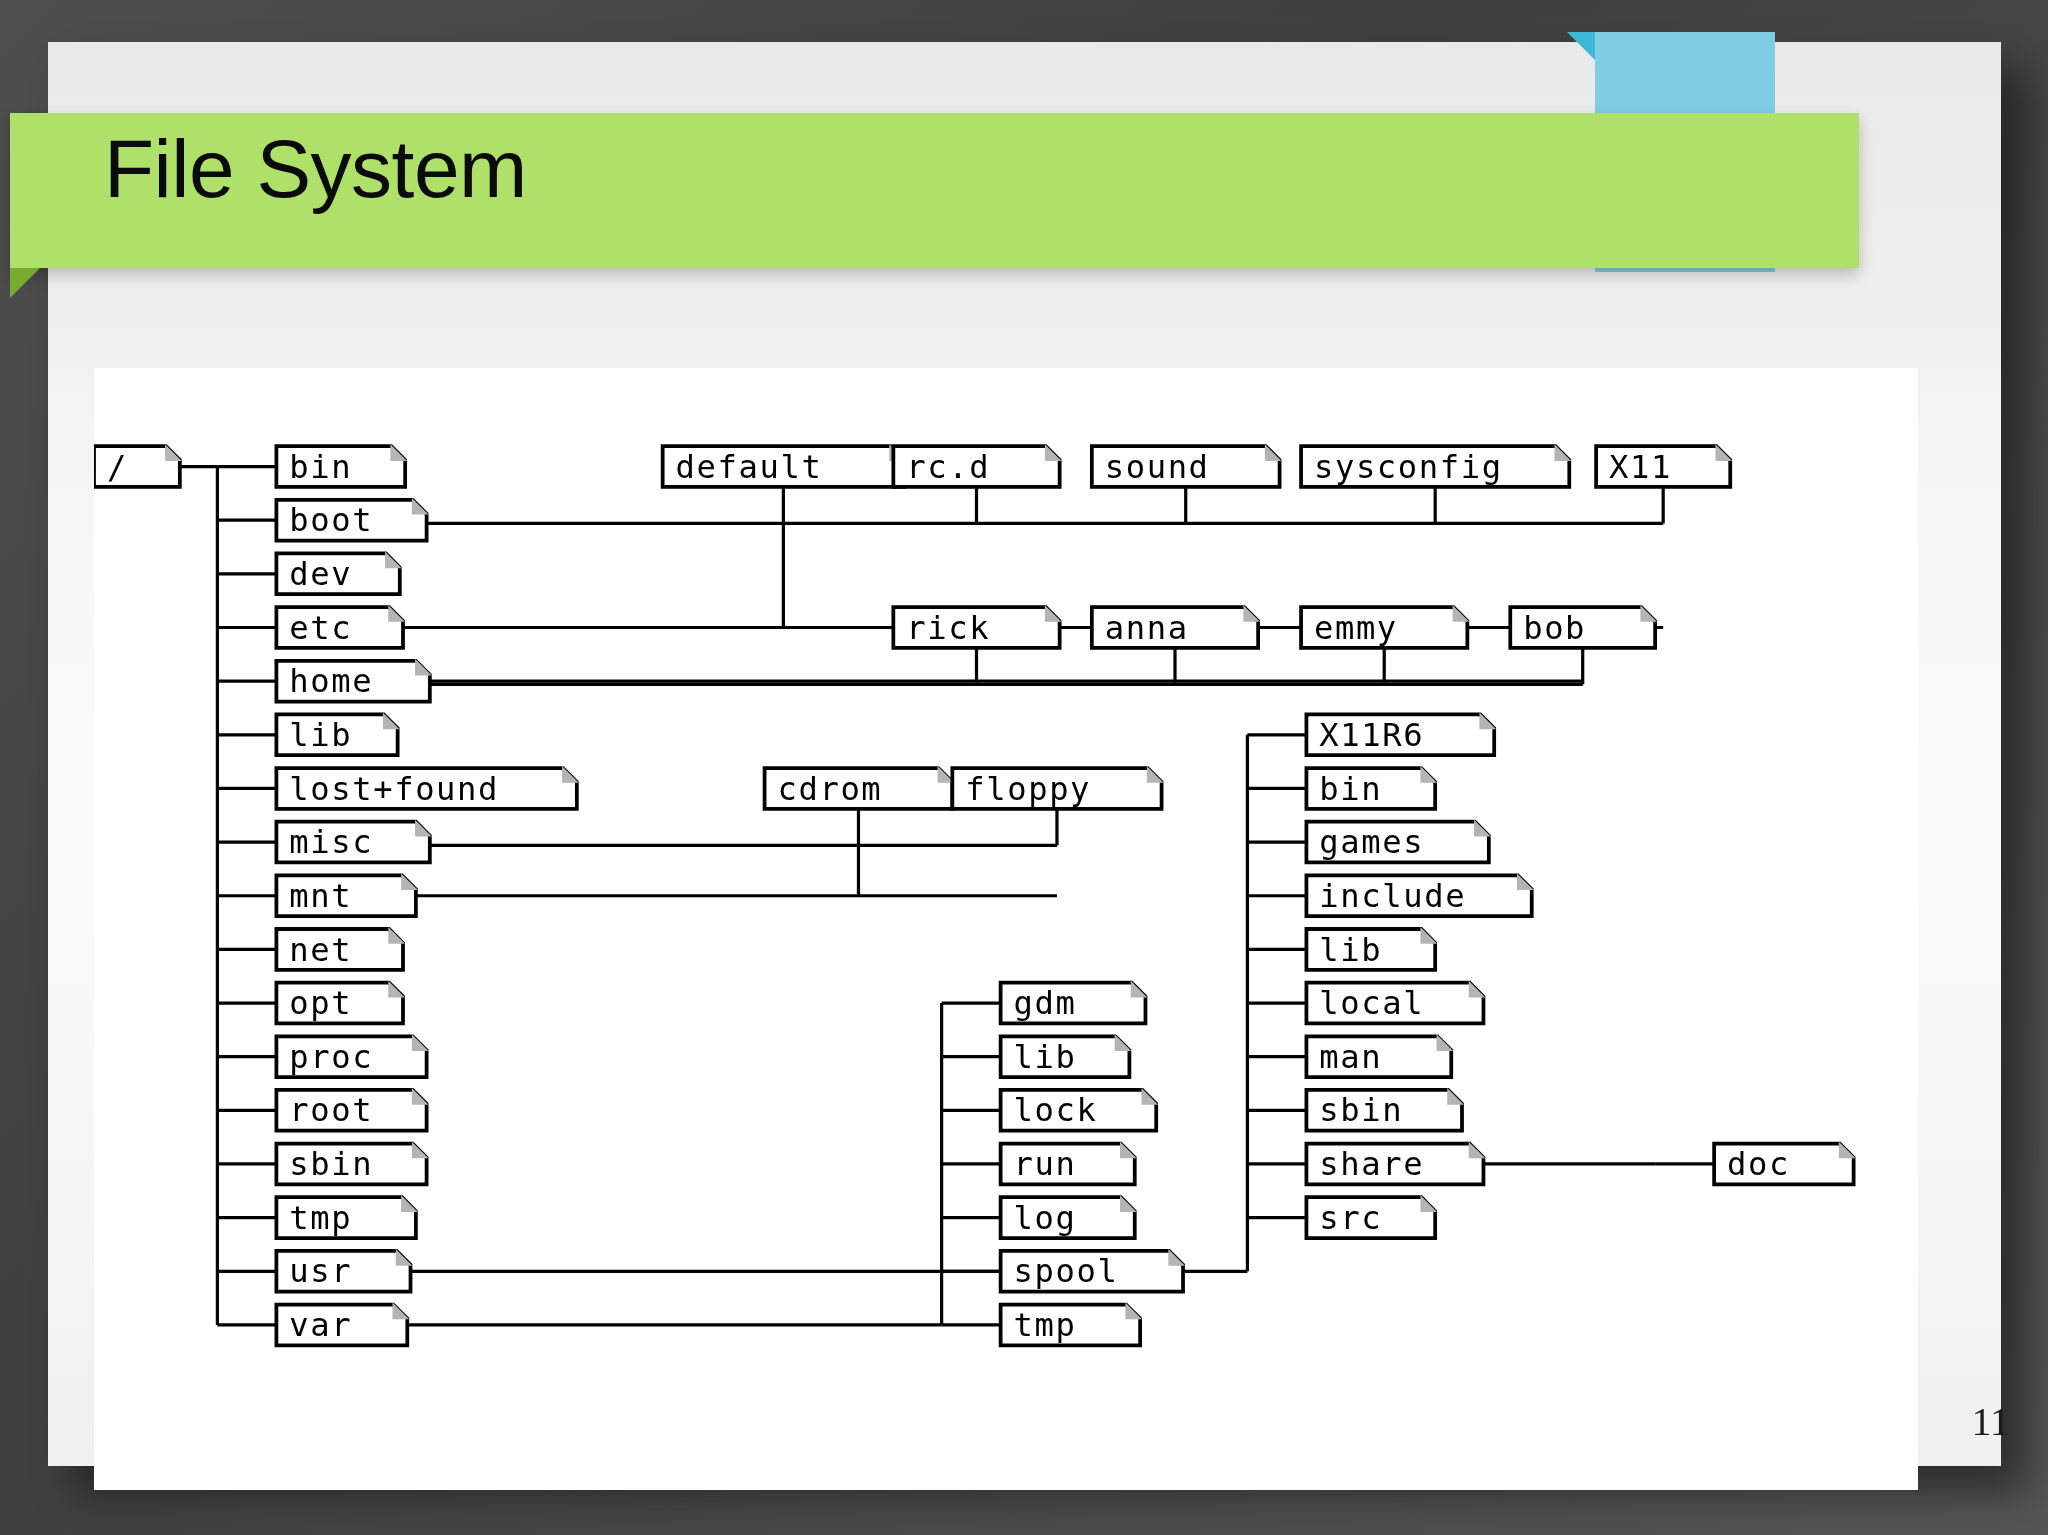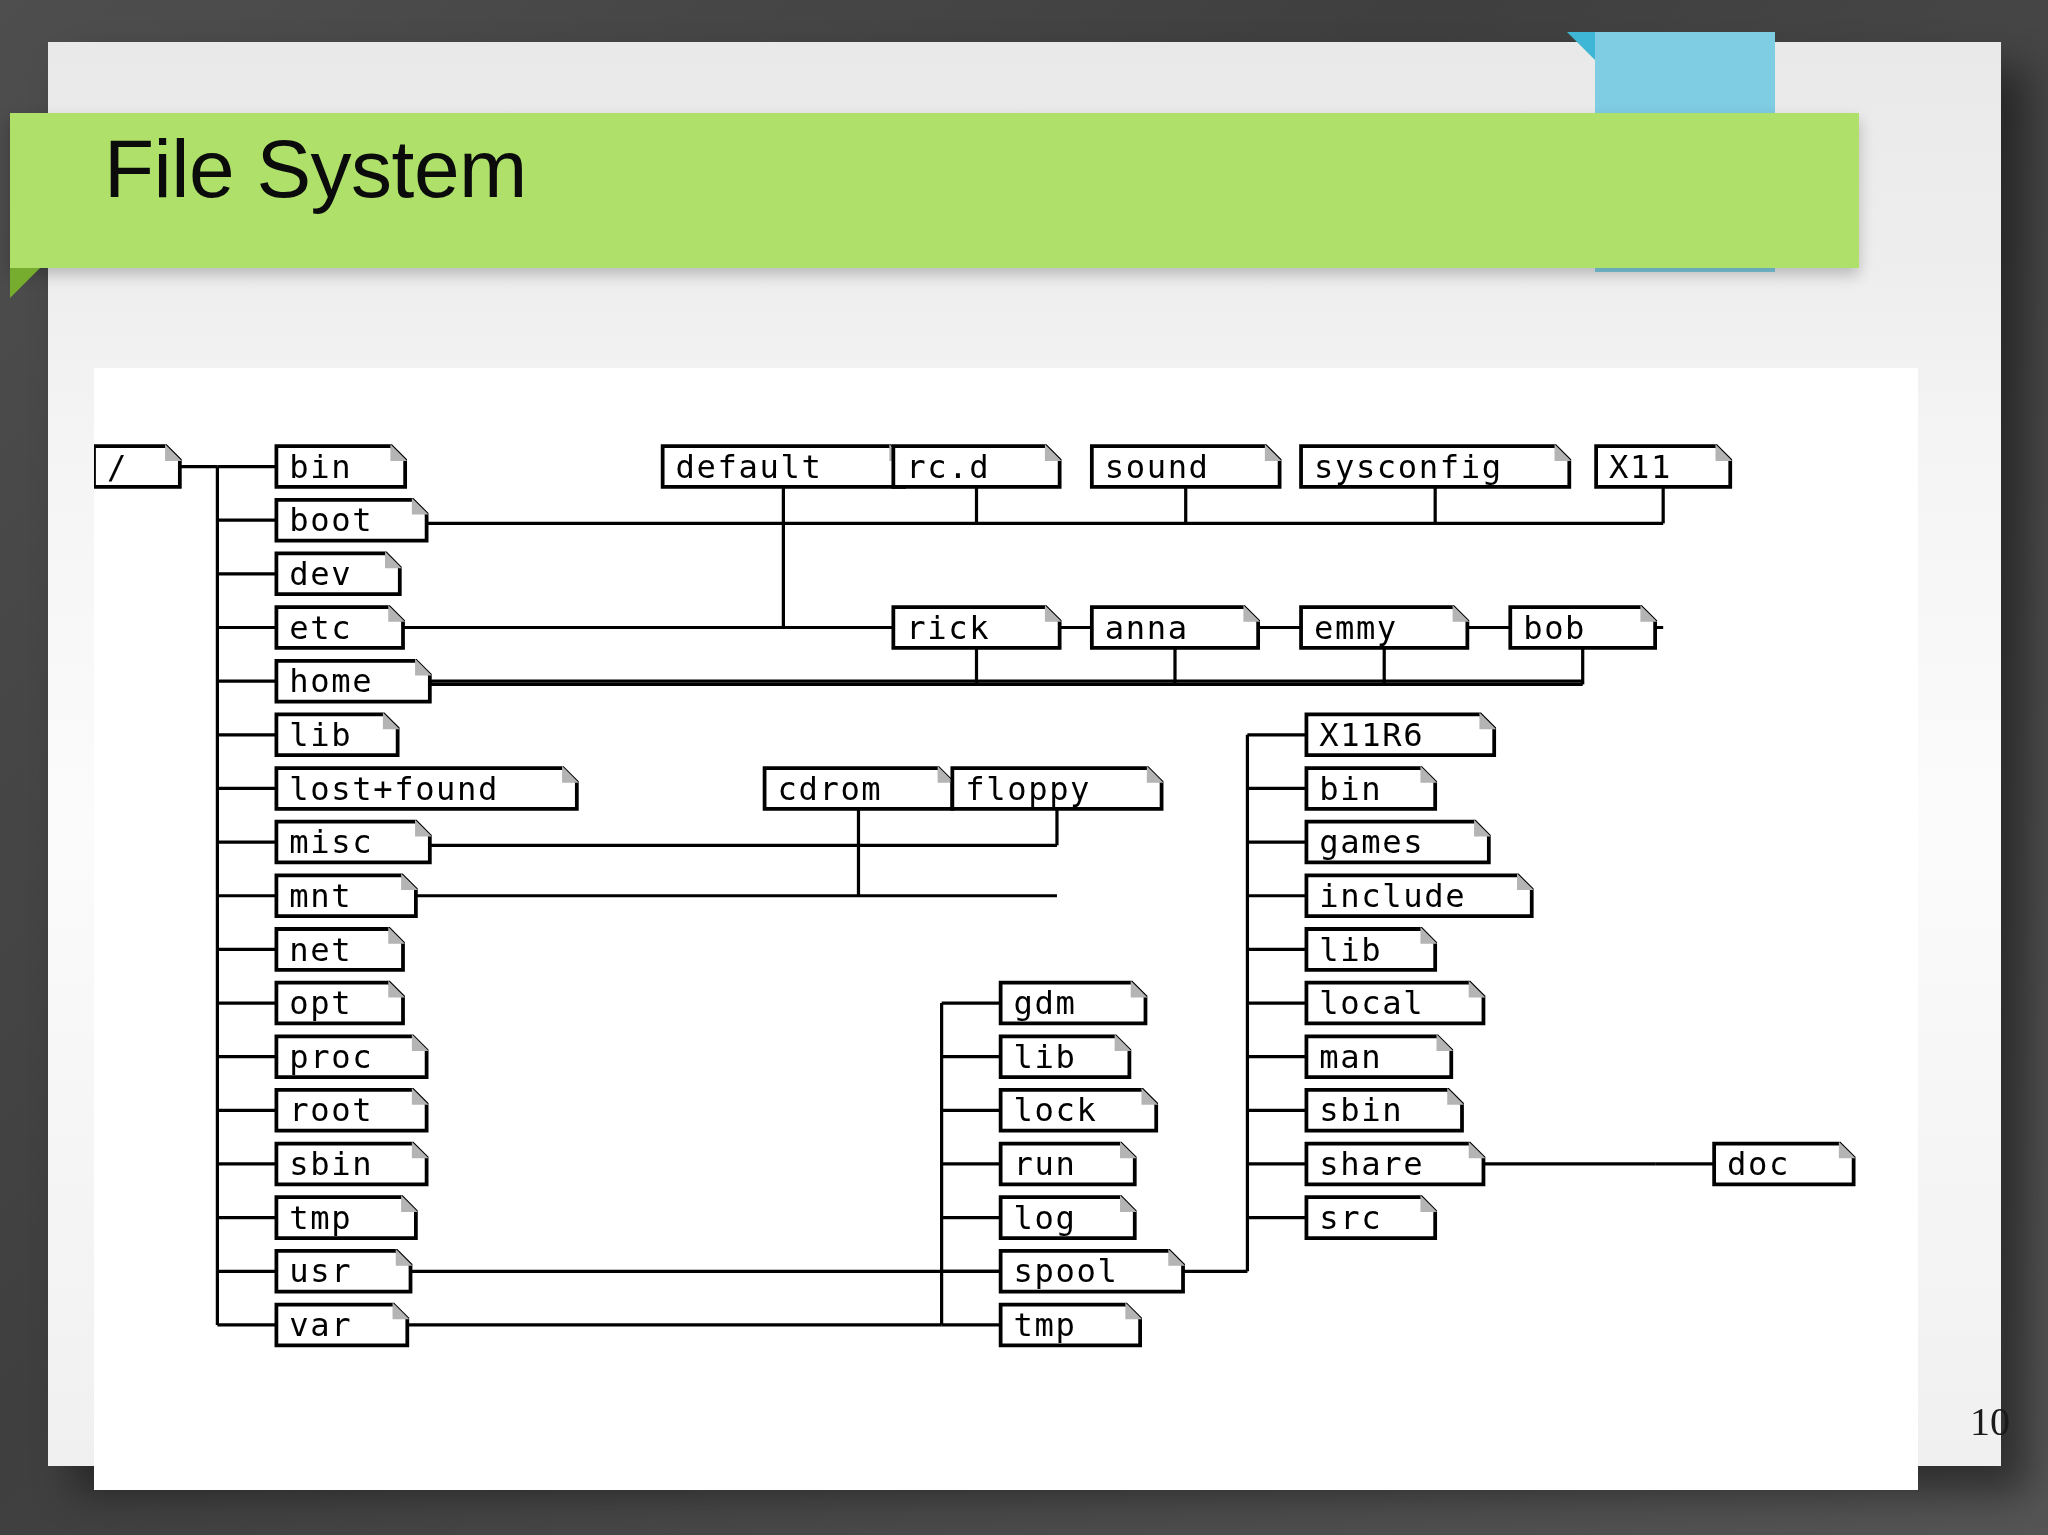--- a/index.html
+++ b/index.html
@@ -116,21 +116,21 @@
 
   <div class="slide-page"></div>
 
   <div class="accent-blue"></div>
   <div class="accent-blue-fold"></div>
 
   <div class="title-band"></div>
   <div class="title-band-fold"></div>
   <div class="title-text">File System</div>
 
-  <div class="page-number">10</div>
+  <div class="page-number">11</div>
 
   <div class="diagram">
     <svg id="tree-svg" width="1824" height="1122" viewBox="0 0 1700 900">
         <g>
           <line x1="80" y1="19" x2="115" y2="19" stroke="#000000" stroke-width="3"></line>
           <line x1="115" y1="19" x2="115" y2="819" stroke="#000000" stroke-width="3"></line>
           <line x1="115" y1="19" x2="170" y2="19" stroke="#000000" stroke-width="3"></line>
           <line x1="115" y1="69" x2="170" y2="69" stroke="#000000" stroke-width="3"></line>
           <line x1="115" y1="119" x2="170" y2="119" stroke="#000000" stroke-width="3"></line>
           <line x1="115" y1="169" x2="170" y2="169" stroke="#000000" stroke-width="3"></line>

